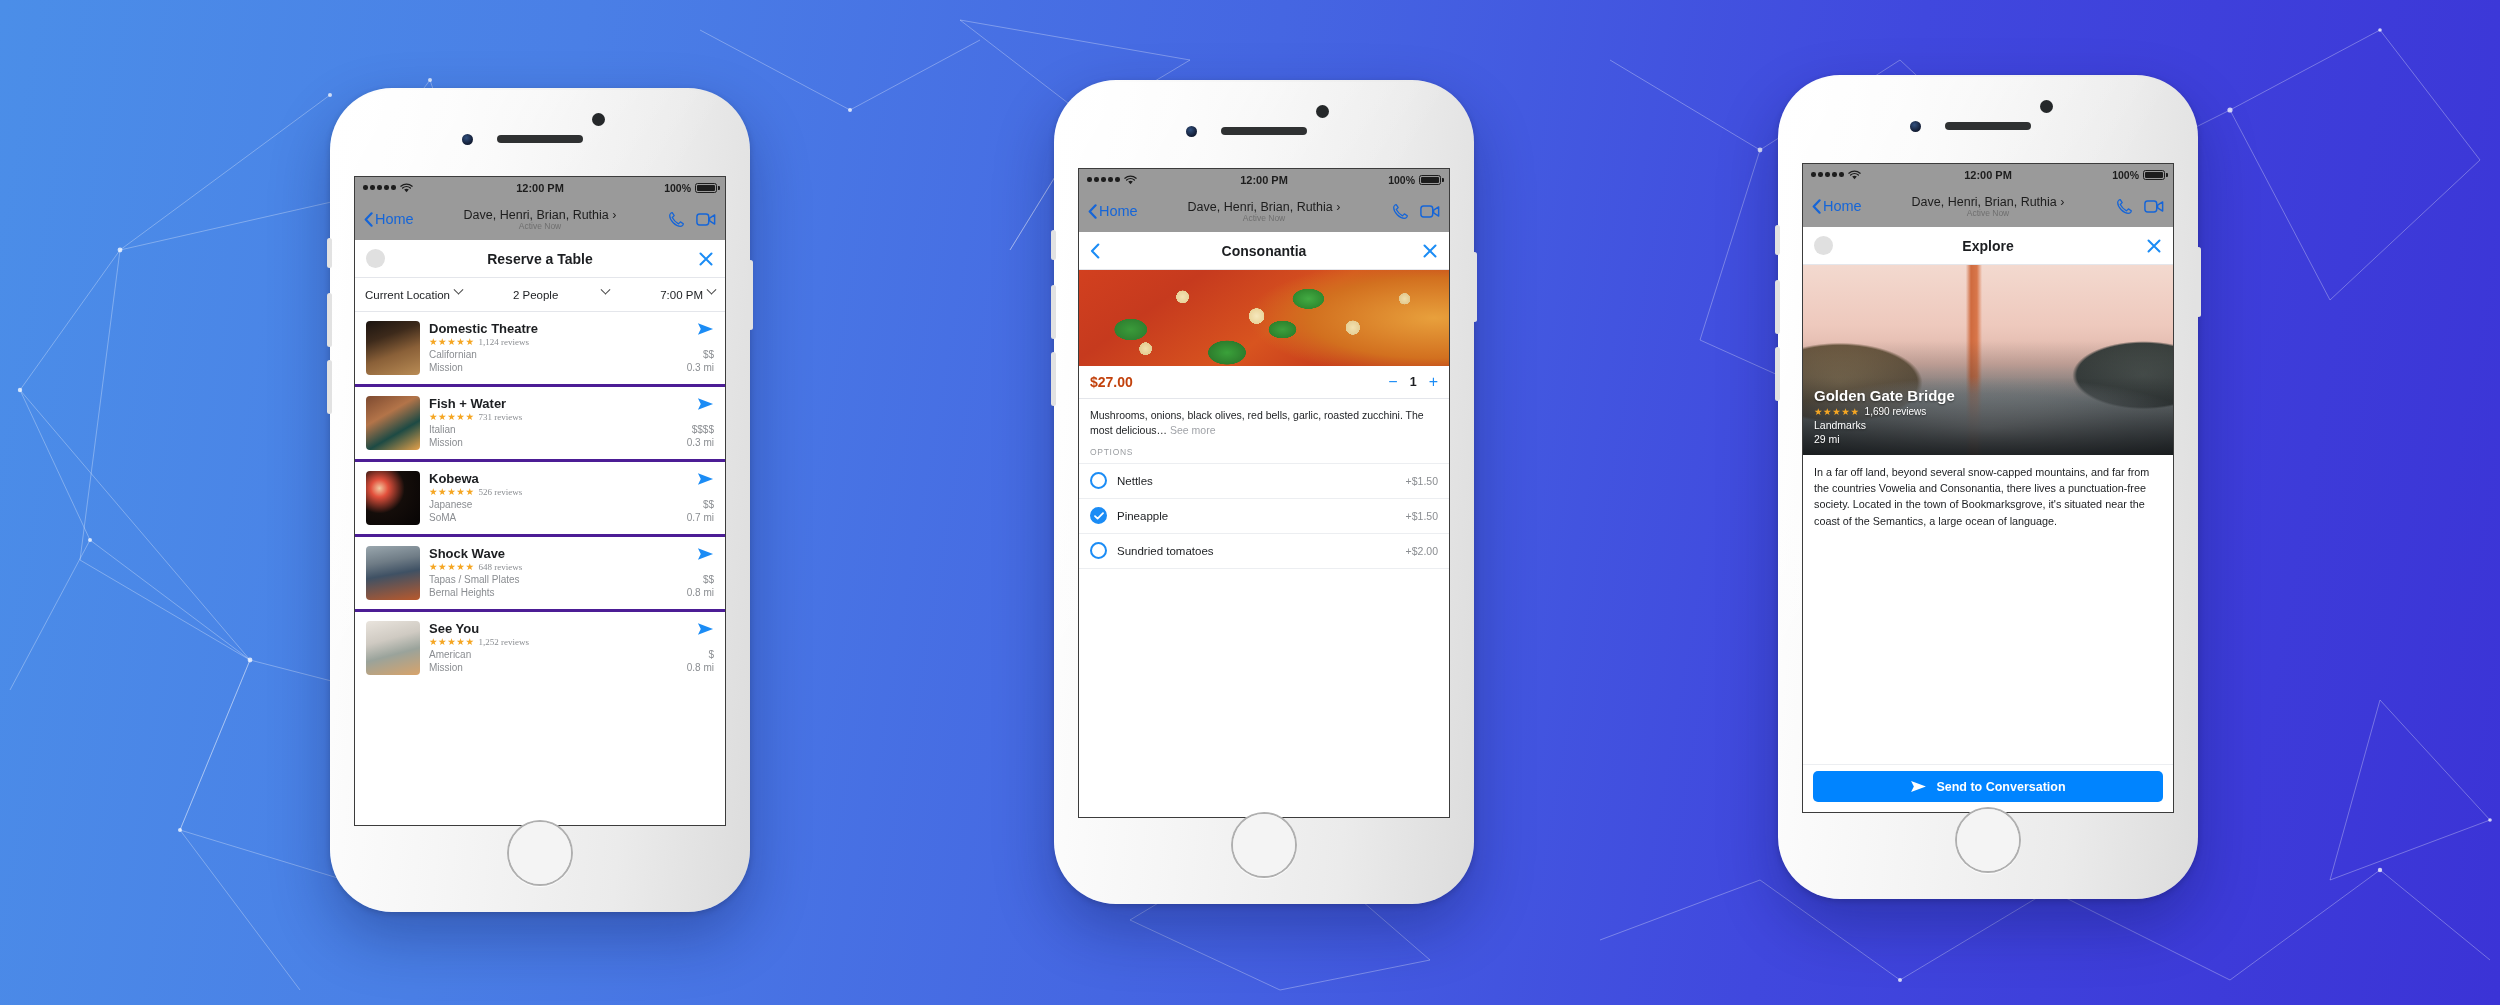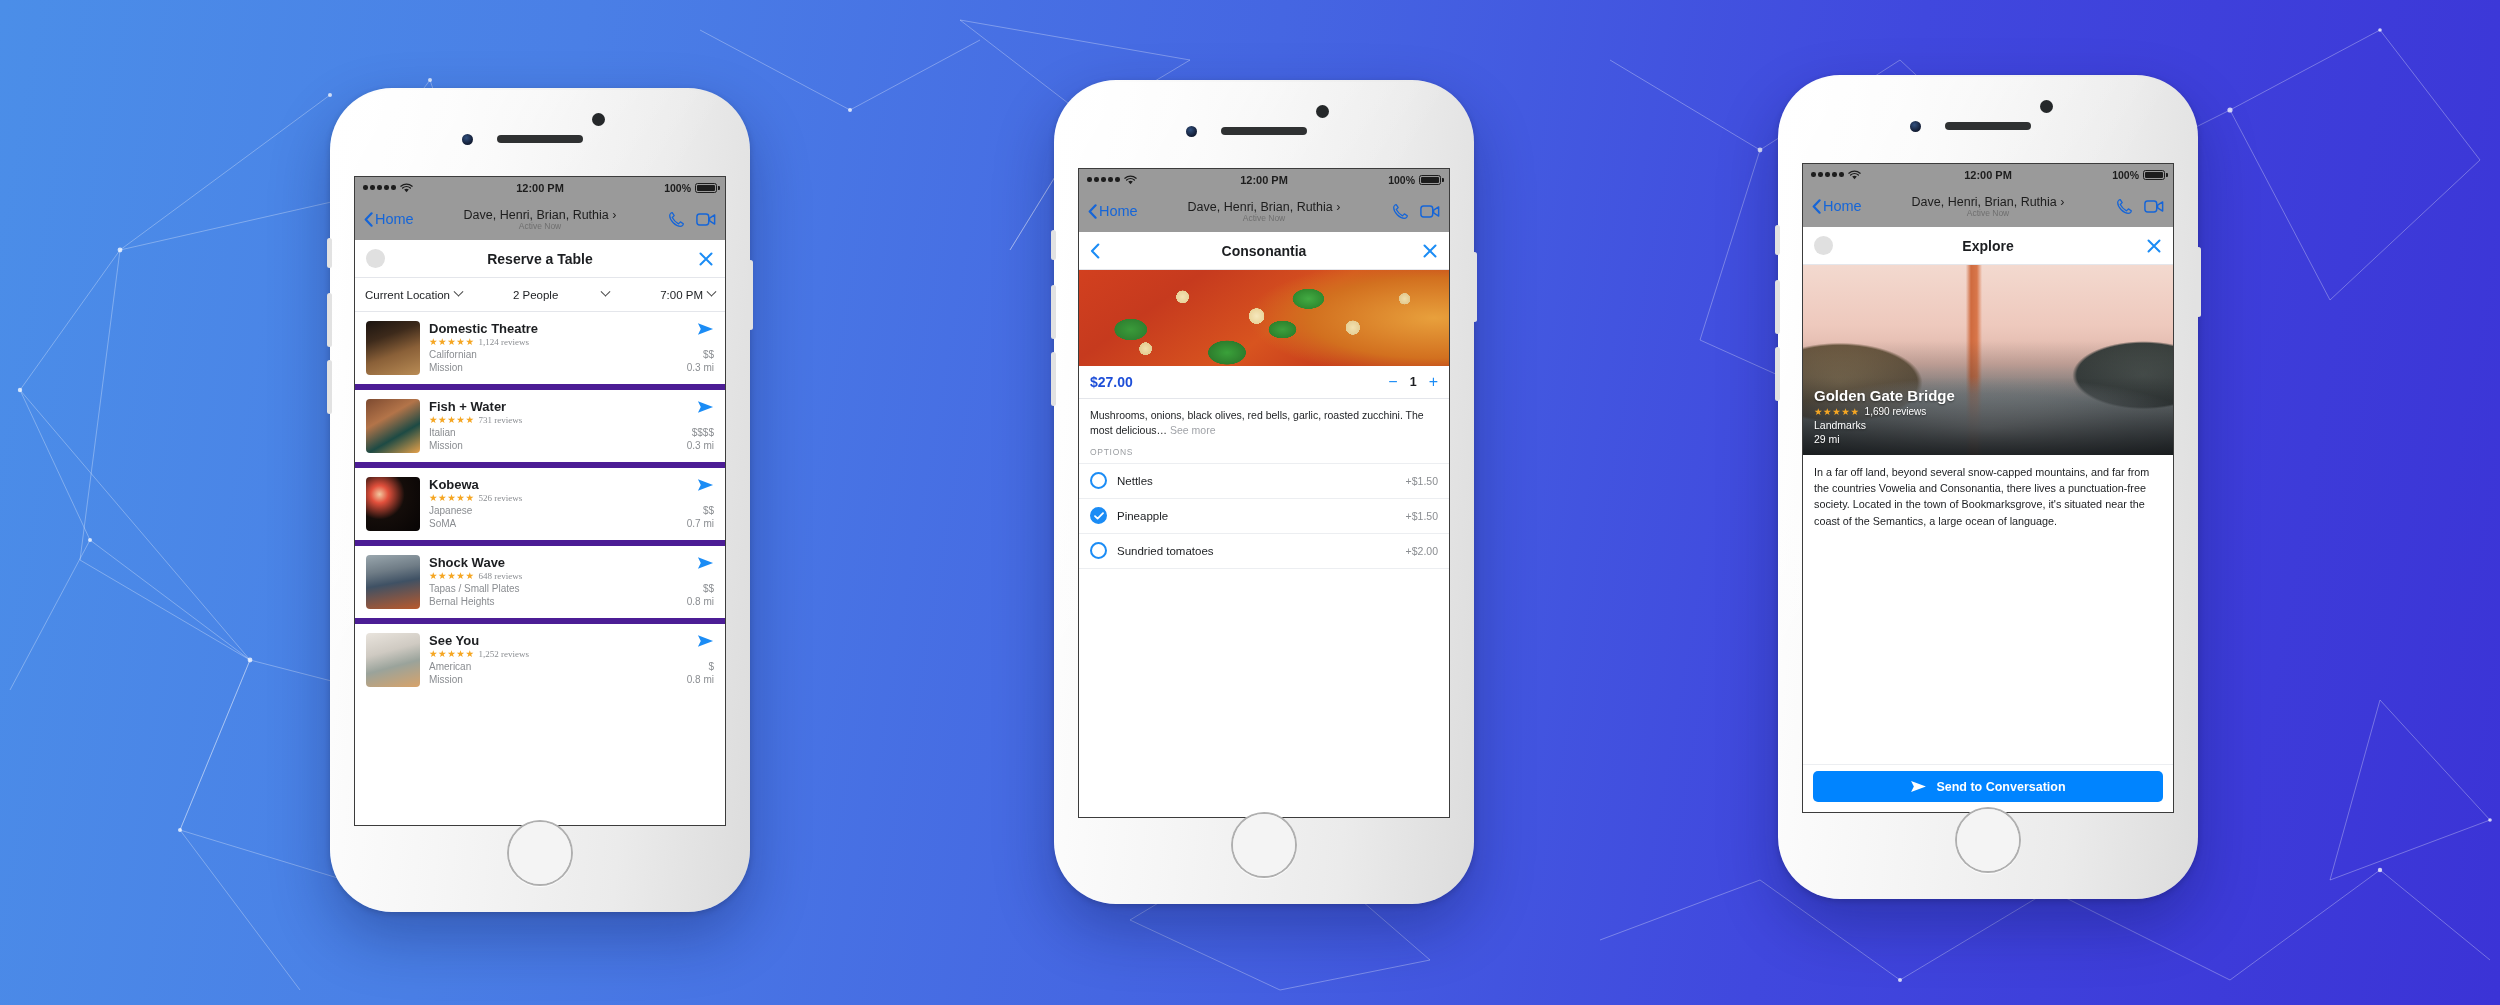--- a/index.html
+++ b/index.html
@@ -84,45 +84,45 @@
   
   .sheet{position:absolute;left:0;right:0;top:63px;bottom:0;background:#fff;display:flex;flex-direction:column;}
   .sheet-head{height:38px;display:flex;align-items:center;padding:0 11px;border-bottom:1px solid #e4e6eb;position:relative;flex:0 0 auto;}
   .avatar{width:19px;height:19px;border-radius:50%;background:#e0e0e0;}
   .sheet-title{position:absolute;left:50%;transform:translateX(-50%);font-size:14px;font-weight:700;color:#1c1e21;}
   .sheet-close{margin-left:auto;color:#1b8cf5;line-height:0;}
   .sheet-backchev{color:#1b8cf5;line-height:0;}
 
   
   .filterbar{display:flex;align-items:center;height:34px;border-bottom:1px solid #e4e6eb;padding:0 10px;flex:0 0 auto;}
-  .filter{display:flex;align-items:center;gap:5px;font-size:11.5px;color:#1c1e21;}
+  .filter{display:flex;gap:5px;font-size:11.5px;color:#1c1e21;}
   .filter.f1{flex:0 0 auto;}
   .filter.f2{margin-left:auto;gap:44px;}
   .filter.f3{margin-left:auto;}
   .chev-d{display:inline-block;width:7px;height:7px;border-right:1.6px solid #444;border-bottom:1.6px solid #444;transform:rotate(45deg) translate(-2px,-2px);}
 
   
   .list{flex:1 1 auto;overflow:hidden;}
-  .row{display:flex;gap:9px;padding:9px 11px;border-bottom:6px solid #4c1d95;}
+  .row{display:flex;gap:9px;padding:9px 11px;border-bottom:3px solid #4c1d95;}
   .row:last-child{border-bottom:none;}
   .thumb{width:54px;height:54px;border-radius:4px;flex:0 0 auto;background-size:cover;background-position:center;}
   .rinfo{flex:1 1 auto;min-width:0;}
   .rtop{display:flex;align-items:flex-start;}
   .rname{font-size:13px;font-weight:700;color:#1c1e21;}
   .send-ico{margin-left:auto;color:#1b8cf5;line-height:0;padding-top:1px;}
   .stars{display:flex;align-items:center;gap:4px;margin-top:1px;}
   .stars .sglyph{color:#f5a623;font-size:9.5px;letter-spacing:.6px;line-height:1;}
   .reviews{font-size:9px;color:#8a8d91;font-family:Liberation Serif, serif;}
   .rline{display:flex;font-size:10px;color:#8a8d91;margin-top:2px;}
   .rline .rr{margin-left:auto;}
 
   
   .hero{height:96px;background-size:cover;background-position:center;flex:0 0 auto;}
   .pricerow{display:flex;align-items:center;height:33px;padding:0 11px;border-bottom:1px solid #e4e6eb;flex:0 0 auto;}
-  .price{font-size:14px;font-weight:700;color:#1d4ed8;}
+  .price{font-size:14px;font-weight:700;color:#c2410c;}
   .stepper{margin-left:auto;display:flex;align-items:center;gap:12px;}
   .stepper .sbtn{color:#1b8cf5;font-size:16px;line-height:1;}
   .stepper .qty{font-size:12.5px;color:#1c1e21;font-weight:600;}
   .desc{padding:9px 11px 7px;font-size:10.5px;line-height:1.42;color:#1c1e21;flex:0 0 auto;}
   .desc .more{color:#a0a3a8;}
   .optlabel{padding:2px 11px 6px;font-size:8.5px;letter-spacing:.7px;color:#9a9da1;flex:0 0 auto;}
   .opt{display:flex;align-items:center;gap:10px;padding:0 11px;height:35px;border-top:1px solid #eceef1;flex:0 0 auto;}
   .cbox{width:17px;height:17px;border-radius:50%;border:2px solid #1b8cf5;flex:0 0 auto;}
   .cbox.on{background:#1b8cf5;border-color:#1b8cf5;display:flex;align-items:center;justify-content:center;}
   .optname{font-size:11.5px;color:#1c1e21;}

